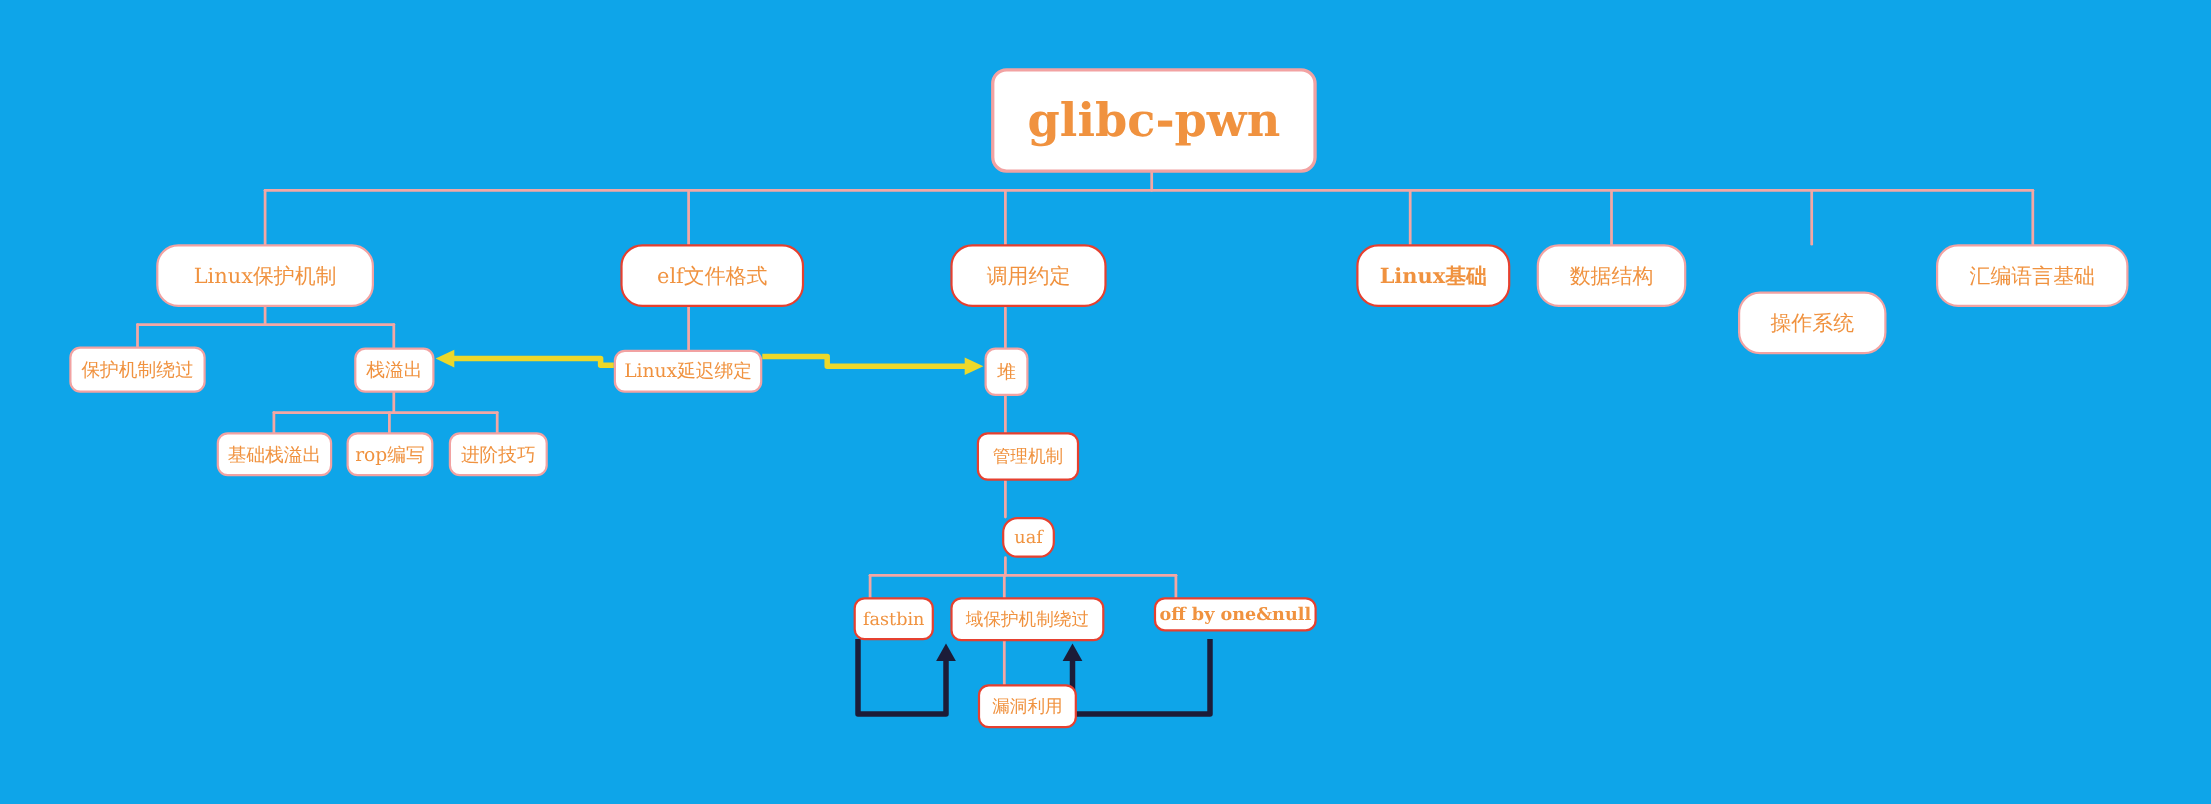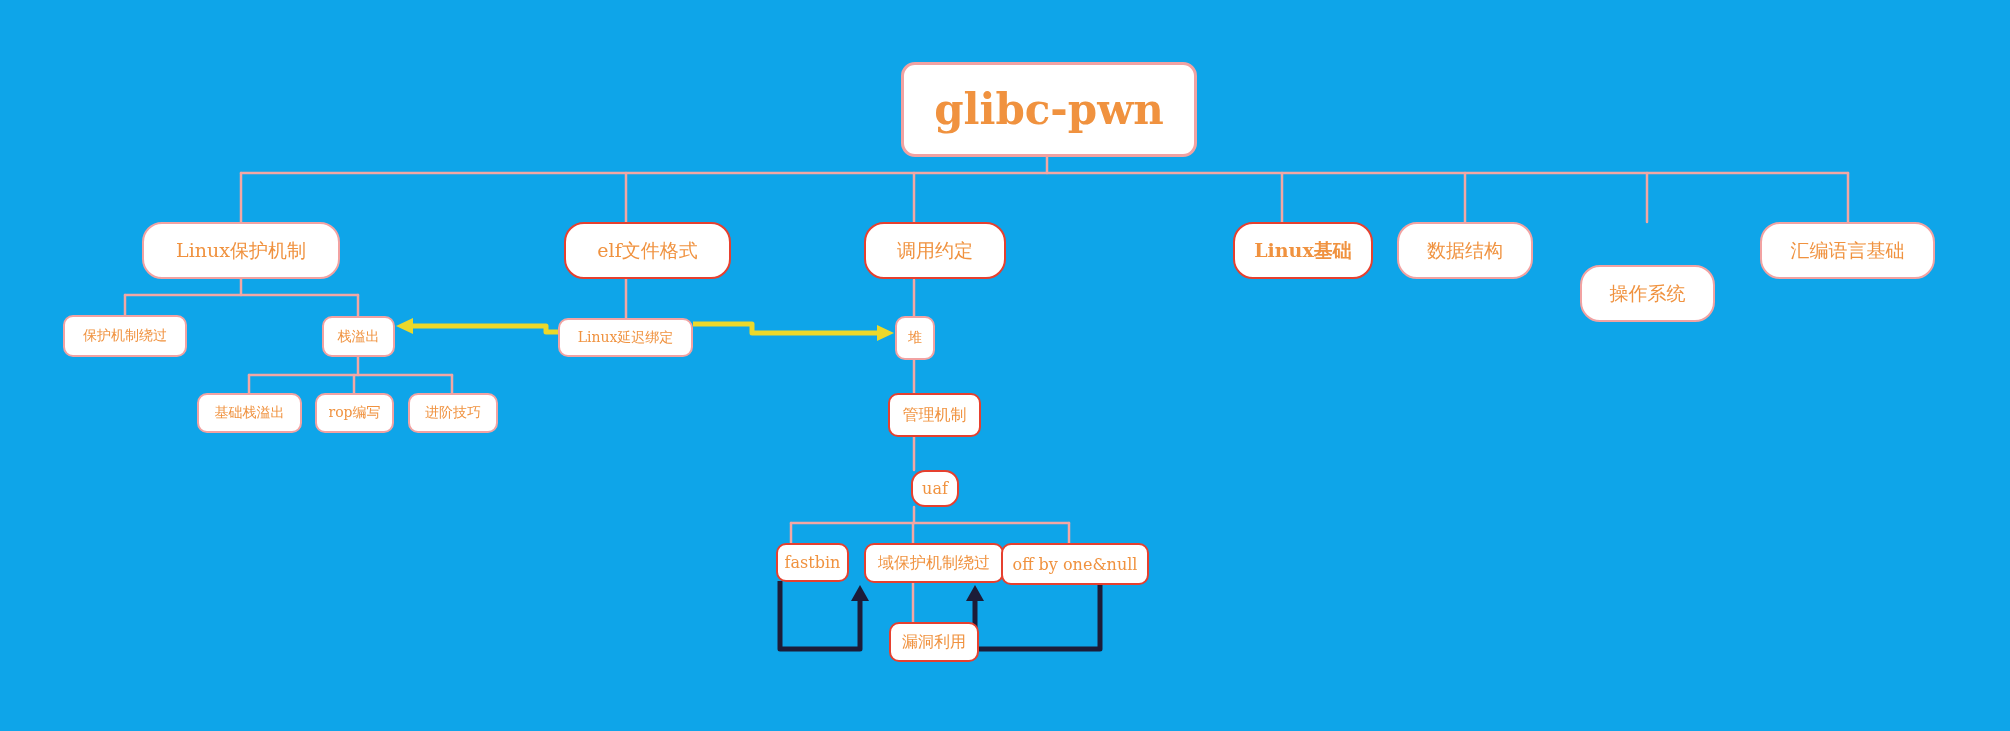--- a/index.html
+++ b/index.html
@@ -30,21 +30,21 @@
     align-items: center;
     justify-content: center;
     background: #ffffff;
     color: #f0923f;
     white-space: nowrap;
     cursor: default;
   }
   .node.pink {
     border: 2px solid #f2a2a2;
     border-radius: 10px;
-    font-size: 14px;
+    font-size: 17px;
   }
   .node.red {
     border: 2.5px solid #e6402f;
     border-radius: 10px;
     font-size: 16px;
     margin-left: 21px;
   }
   .node.lvl1 {
     border-radius: 20px;
     font-size: 19px;
@@ -112,15 +112,15 @@
     <div class="node pink" style="left: 322px; top: 316px; width: 73px; height: 41px;">栈溢出</div>
     <div class="node pink" style="left: 558px; top: 318px; width: 135px; height: 39px;">Linux延迟绑定</div>
     <div class="node pink" style="left: 895px; top: 316px; width: 40px; height: 44px;">堆</div>
     <div class="node pink" style="left: 197px; top: 393px; width: 105px; height: 40px;">基础栈溢出</div>
     <div class="node pink" style="left: 315px; top: 393px; width: 79px; height: 40px;">rop编写</div>
     <div class="node pink" style="left: 408px; top: 393px; width: 90px; height: 40px;">进阶技巧</div>
     <div class="node red" style="left: 867px; top: 393px; width: 93px; height: 44px;">管理机制</div>
     <div class="node red" style="left: 890px; top: 470px; width: 48px; height: 37px; border-radius: 14px;">uaf</div>
     <div class="node red" style="left: 755px; top: 543px; width: 73px; height: 39px;">fastbin</div>
     <div class="node red" style="left: 843px; top: 543px; width: 140px; height: 40px;">域保护机制绕过</div>
-    <div class="node red" style="left: 980px; top: 543px; width: 148px; height: 42px;">off by one&amp;null</div>
+    <div class="node red" style="left: 1028px; top: 543px; width: 148px; height: 31px; font-weight: bold;">off by one&amp;null</div>
     <div class="node red" style="left: 868px; top: 622px; width: 90px; height: 40px;">漏洞利用</div>
   </div>
 
 </body></html>

